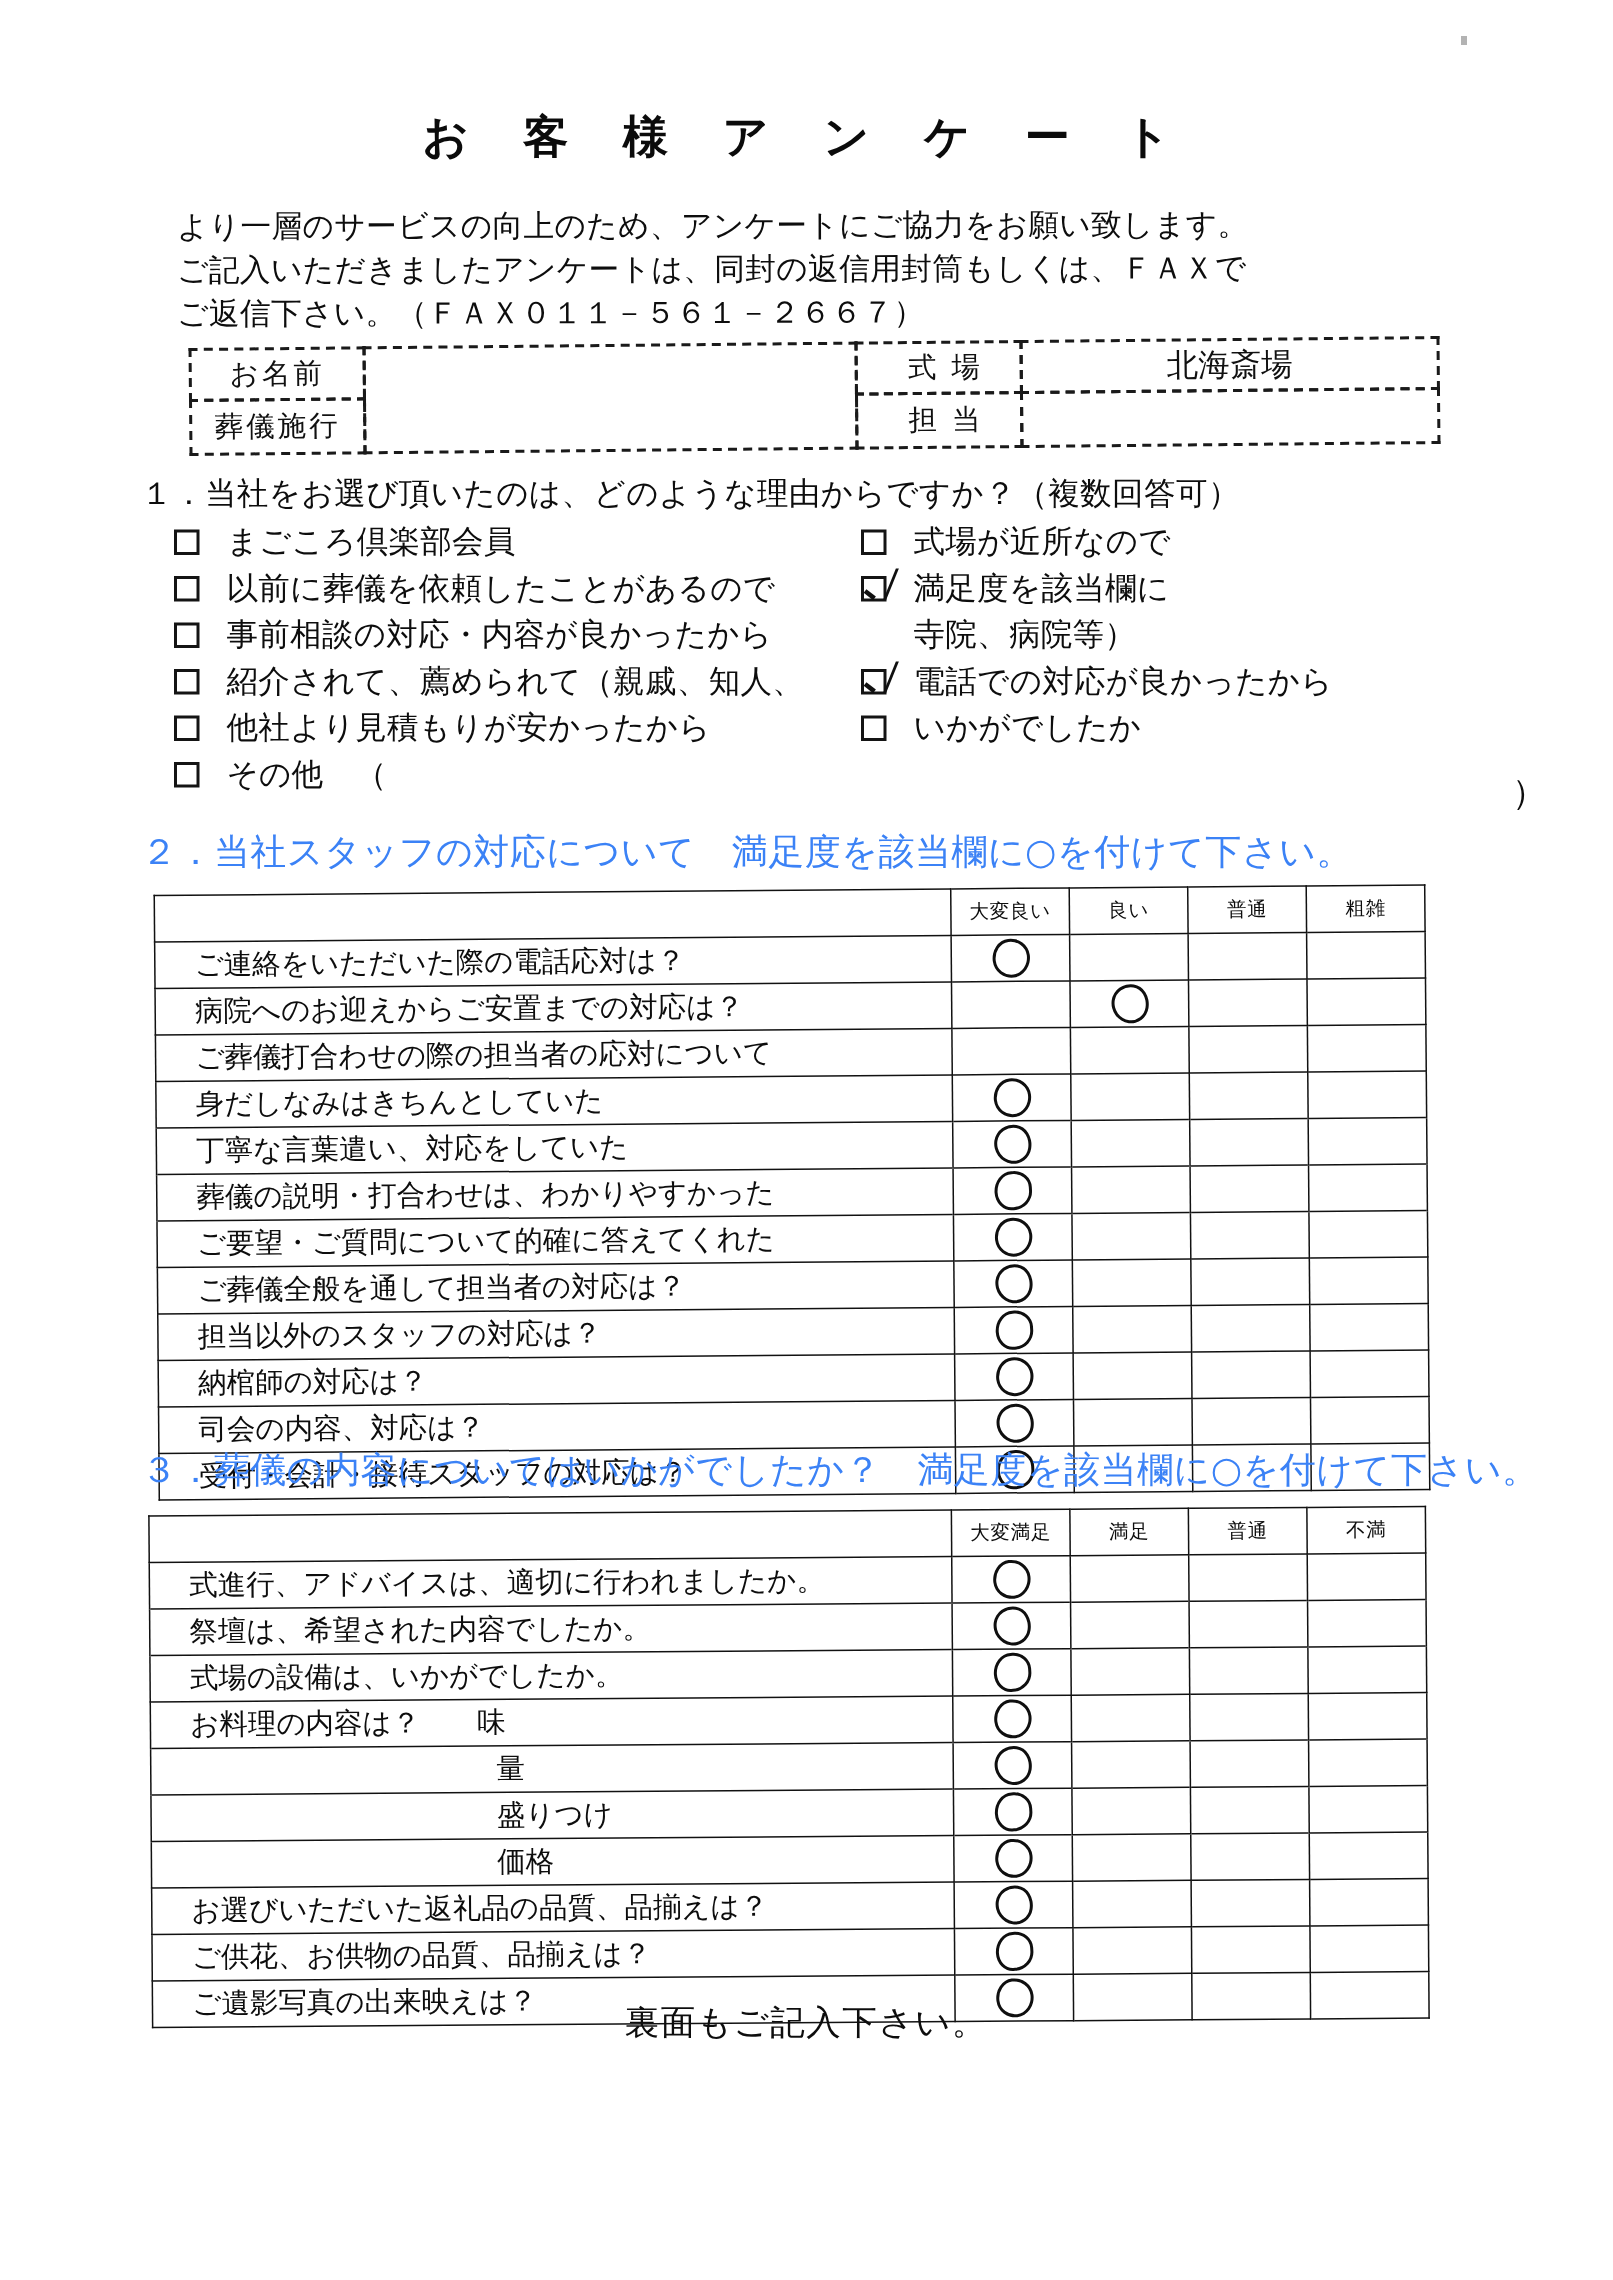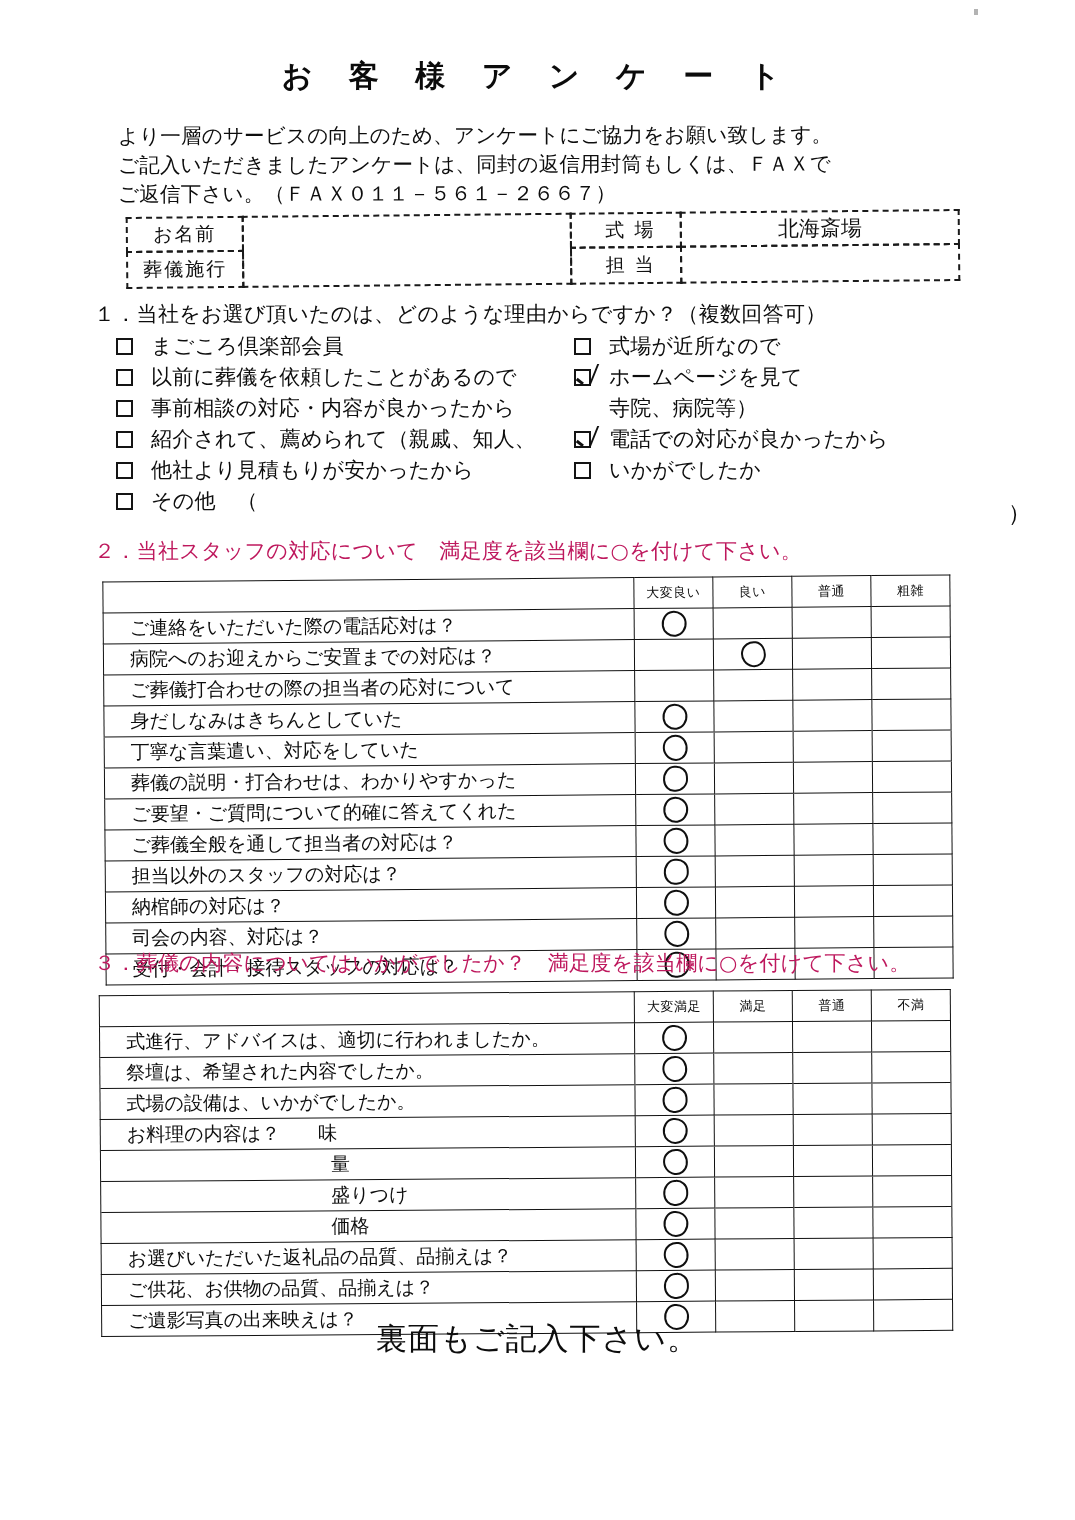--- a/index.html
+++ b/index.html
@@ -12,21 +12,21 @@
     height: 1520px;
     position: relative;
     font-family: "DejaVu Sans", "Liberation Sans", sans-serif;
     color: #111111;
     overflow: hidden;
   }
 
   
   #page {
     position: absolute;
-    left: 0; top: 0;
+    left: 0; top: 15px;
     width: 1075px;
     height: 1128px;
   }
 
   
   .title {
     text-align: center;
     font-size: 30px;
     font-weight: 700;
     letter-spacing: 13px;
@@ -123,23 +123,23 @@
   .q1-paren-close {
     position: absolute;
     left: 914px;
     top: 198px;
     font-size: 23px;
   }
 
   
   .qhead {
     position: absolute;
-    font-size: 21px;
+    font-size: 24px;
     white-space: nowrap;
-    color: #be185d;
+    color: #3b82f6;
     letter-spacing: 0.3px;
   }
   #q2head { left: 94px; top: 537px; }
   #q3head { left: 94px; top: 949px; }
 
   
   .rtable {
     position: absolute;
     border-collapse: collapse;
     table-layout: fixed;
@@ -188,21 +188,21 @@
   }
   .mark.v2 { border-radius: 52% 48% 46% 54% / 48% 54% 46% 52%; transform: rotate(9deg); }
   .mark.v3 { border-radius: 50% 50% 54% 46% / 55% 45% 50% 50%; transform: rotate(-3deg); }
 
   
   .footer {
     position: absolute;
     left: 0; right: 0;
     top: 1318px;
     text-align: center;
-    font-size: 31px;
+    font-size: 23px;
     letter-spacing: 1px;
     color: #0d0d0d;
   }
 
   
   .speck {
     position: absolute;
     left: 974px; top: 9px;
     width: 4px; height: 6px;
     background: #9a9a9a;
@@ -263,21 +263,21 @@
             <span>その他　（</span>
           </div>
         </div>
       <div class="optcol right" id="q1-right">
           <div class="opt">
             <span class="box"></span>
             <span>式場が近所なので</span>
           </div>
           <div class="opt">
             <span class="box checked"></span>
-            <span>ホームページを見て</span>
+            <span>満足度を該当欄に</span>
           </div>
           <div class="opt">
             <span class="box" style="visibility: hidden;"></span>
             <span>寺院、病院等）</span>
           </div>
           <div class="opt">
             <span class="box checked"></span>
             <span>電話での対応が良かったから</span>
           </div>
           <div class="opt">

